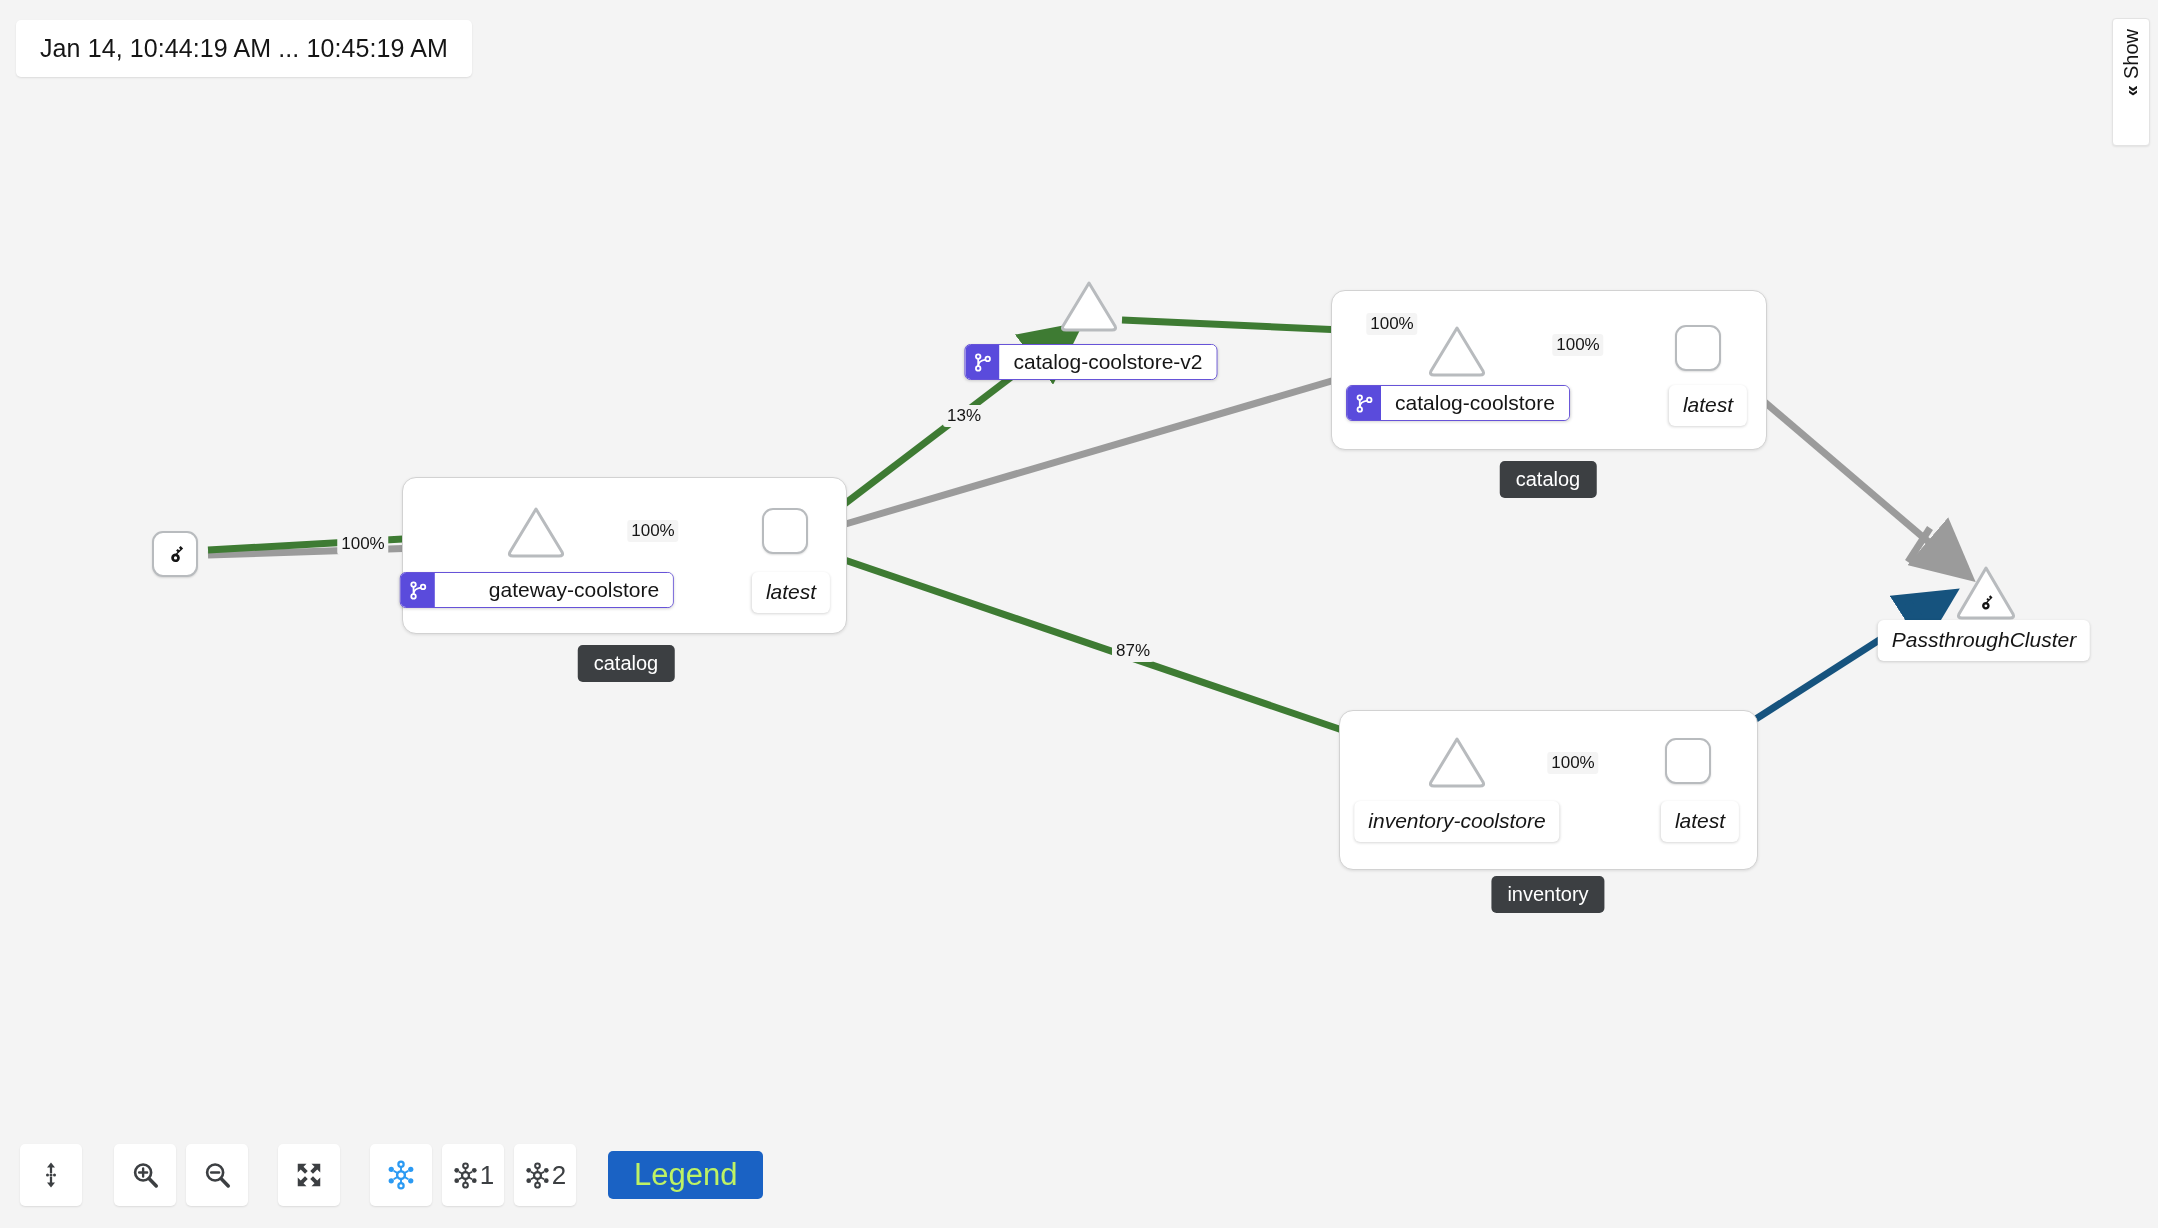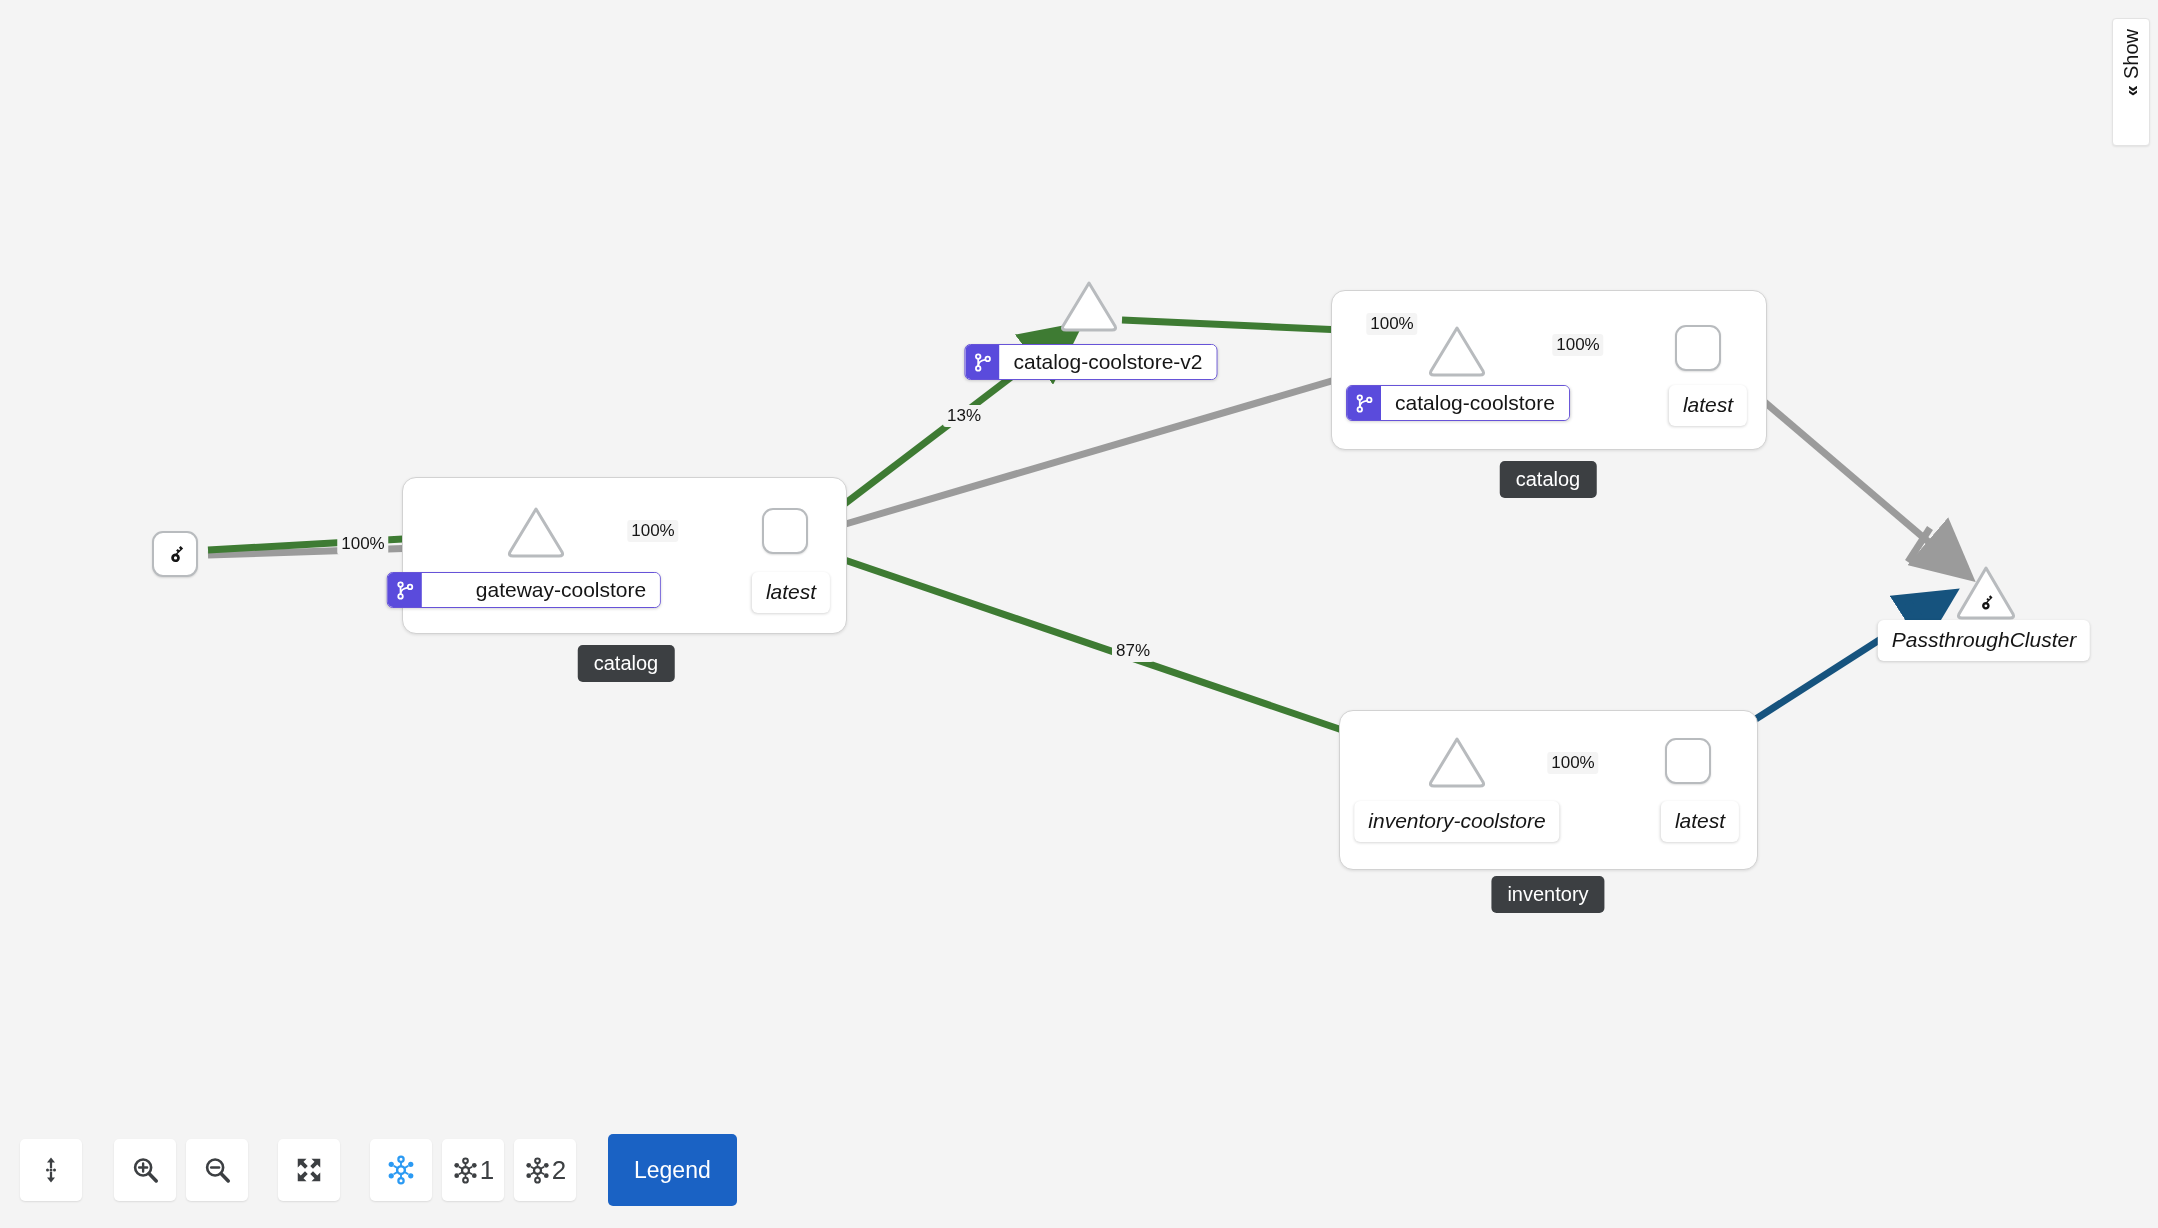--- a/index.html
+++ b/index.html
@@ -171,37 +171,38 @@
     box-shadow: 0 1px 2px rgba(0,0,0,0.10);
     cursor: pointer;
     color: #3c3f42;
     padding: 0;
   }
   .tb-btn.sep { margin-left: 22px; }
   .tb-btn.gap { margin-left: 20px; }
   .tb-btn .num { font-size: 26px; color:#3c3f42; margin-left: 1px; }
   .tb-btn.active { color: #2b9af3; }
   .legend-btn {
-    height: 72px;
+    height: 48px;
     background: #1a62c4;
-    color: #ffffff;
+    color: #bef264;
     border: none;
     border-radius: 5px;
-    font-size: 23px;
+    font-size: 31px;
     padding: 0 26px;
     margin-left: 22px;
     cursor: pointer;
     font-family: "Liberation Sans", sans-serif;
   }
 </style>
 </head>
 <body>
 
 <div id="app">
 
+  <div class="time-pill">Jan 14, 10:44:19 AM ... 10:45:19 AM</div>
 
   <div class="show-tab">
     <span class="vtext">Show</span>
     <span class="vchev">«</span>
   </div>
 
   <div id="graph-canvas">
 
     <svg class="edges" viewBox="0 0 2158 1228">
       <defs>
@@ -256,21 +257,21 @@
       <svg width="26" height="26" viewBox="0 0 24 24">
         <path fill="#151515" d="M7.5 8.5a4 4 0 1 1 3.6 4l-1.4 1.4 1.3 1.3-1.5 1.5-1.3-1.3-1.1 1.1 1.3 1.3-1.6 1.6-2.3-2.3 5.2-5.2A4 4 0 0 1 7.5 8.5zm4-1.6a1.5 1.5 0 1 0 0 3 1.5 1.5 0 0 0 0-3z" transform="rotate(180 12 12)"></path>
       </svg>
     </div>
 
     <div class="node node-tri" style="left:507px; top:506px;">
       <svg width="58" height="52" viewBox="0 0 58 52">
         <path d="M29 3 L55 46 Q57 50 52 50 L6 50 Q1 50 3 46 Z" fill="#ffffff" stroke="#b8bbbe" stroke-width="3" stroke-linejoin="round"></path>
       </svg>
     </div>
-    <div class="lbl-badge" style="left:524px; top:572px;gap:40px;">
+    <div class="lbl-badge" style="left:537px; top:572px;gap:40px;">
       <span class="badge">
         <svg width="19" height="19" viewBox="0 0 16 16">
           <circle cx="4" cy="3" r="1.9" fill="none" stroke="#fff" stroke-width="1.5"></circle>
           <circle cx="4" cy="13" r="1.9" fill="none" stroke="#fff" stroke-width="1.5"></circle>
           <circle cx="12" cy="5" r="1.9" fill="none" stroke="#fff" stroke-width="1.5"></circle>
           <path d="M4 5 L4 11" stroke="#fff" stroke-width="1.5" fill="none"></path>
           <path d="M4 11 Q4 6.5 10.2 5.6" stroke="#fff" stroke-width="1.5" fill="none"></path>
         </svg>
       </span>
       <span class="btext">gateway-coolstore</span>

